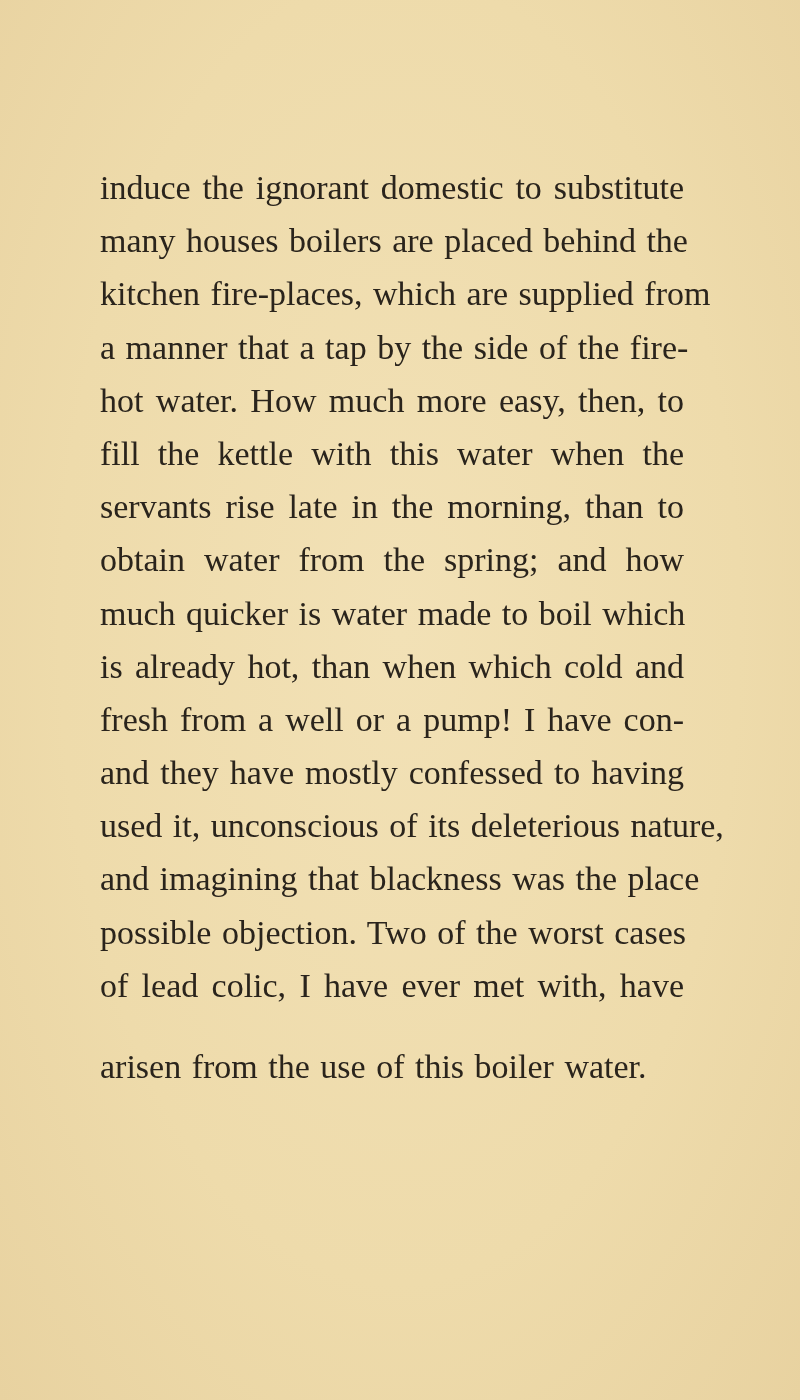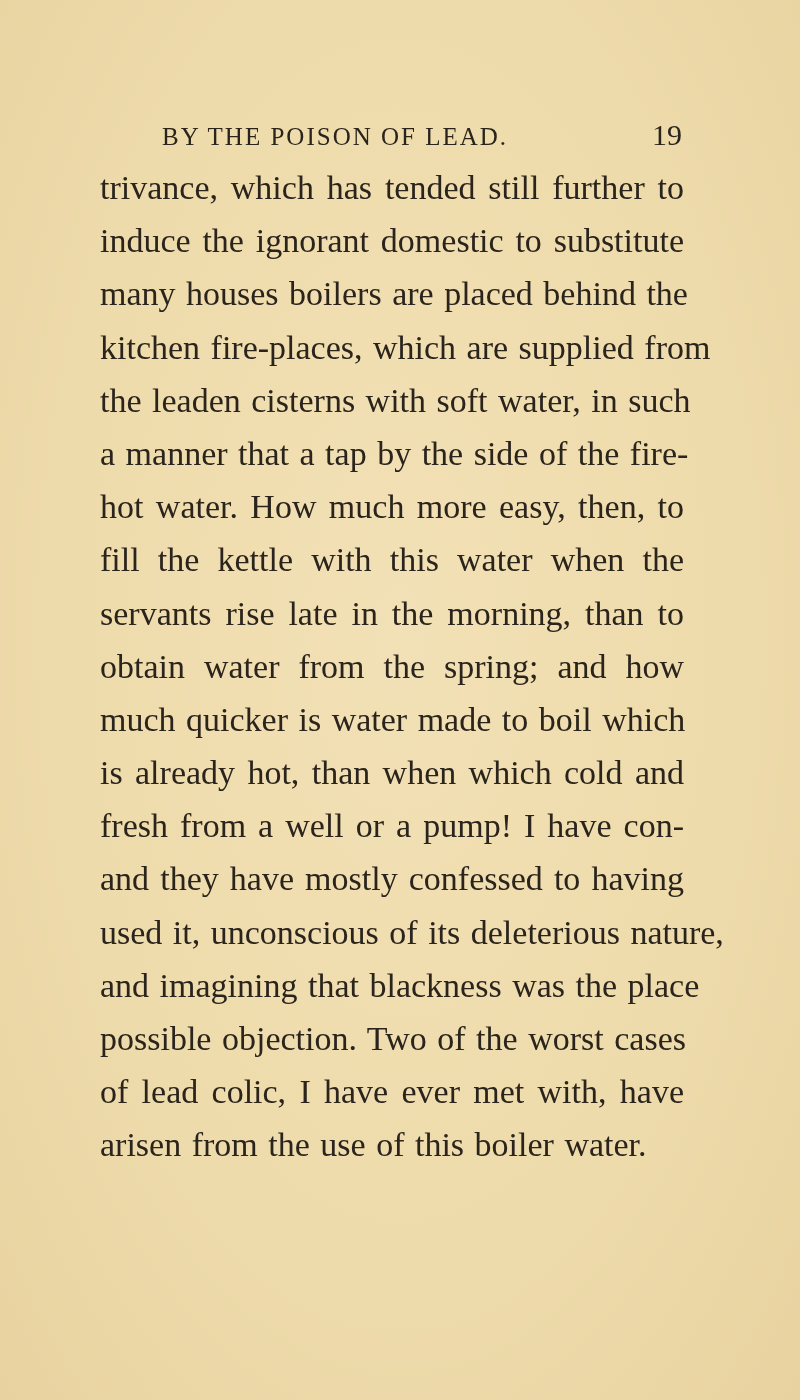--- a/index.html
+++ b/index.html
@@ -20,37 +20,31 @@
   .running-head .title { font-variant: small-caps; letter-spacing: 2px; }
   .page-number { font-size: 30px; letter-spacing: 0; }
   .body-text {
     position: absolute; top: 161px; left: 100px; width: 584px;
   }
   .line {
     font-size: 34px; line-height: 53.2px; height: 53.2px;
     white-space: nowrap; text-align: justify; text-align-last: justify;
     word-spacing: 2px;
   }
-  .line.last { text-align-last: left; }
+  .line.last { text-align-last: left; margin-top: 28px; }
 </style>
 </head>
 <body>
 
 <div class="page">
-  <div class="running-head">
-    <span class="title">BY THE POISON OF LEAD.</span>
-    <span class="page-number">19</span>
-  </div>
 
   <div class="body-text">
-    <div class="line">trivance, which has tended still further to</div>
     <div class="line">induce the ignorant domestic to substitute</div>
     <div class="line">many houses boilers are placed behind the</div>
     <div class="line">kitchen fire-places, which are supplied from</div>
-    <div class="line">the leaden cisterns with soft water, in such</div>
     <div class="line">a manner that a tap by the side of the fire-</div>
     <div class="line">hot water. How much more easy, then, to</div>
     <div class="line">fill the kettle with this water when the</div>
     <div class="line">servants rise late in the morning, than to</div>
     <div class="line">obtain water from the spring; and how</div>
     <div class="line">much quicker is water made to boil which</div>
     <div class="line">is already hot, than when which cold and</div>
     <div class="line">fresh from a well or a pump! I have con-</div>
     <div class="line">and they have mostly confessed to having</div>
     <div class="line">used it, unconscious of its deleterious nature,</div>

